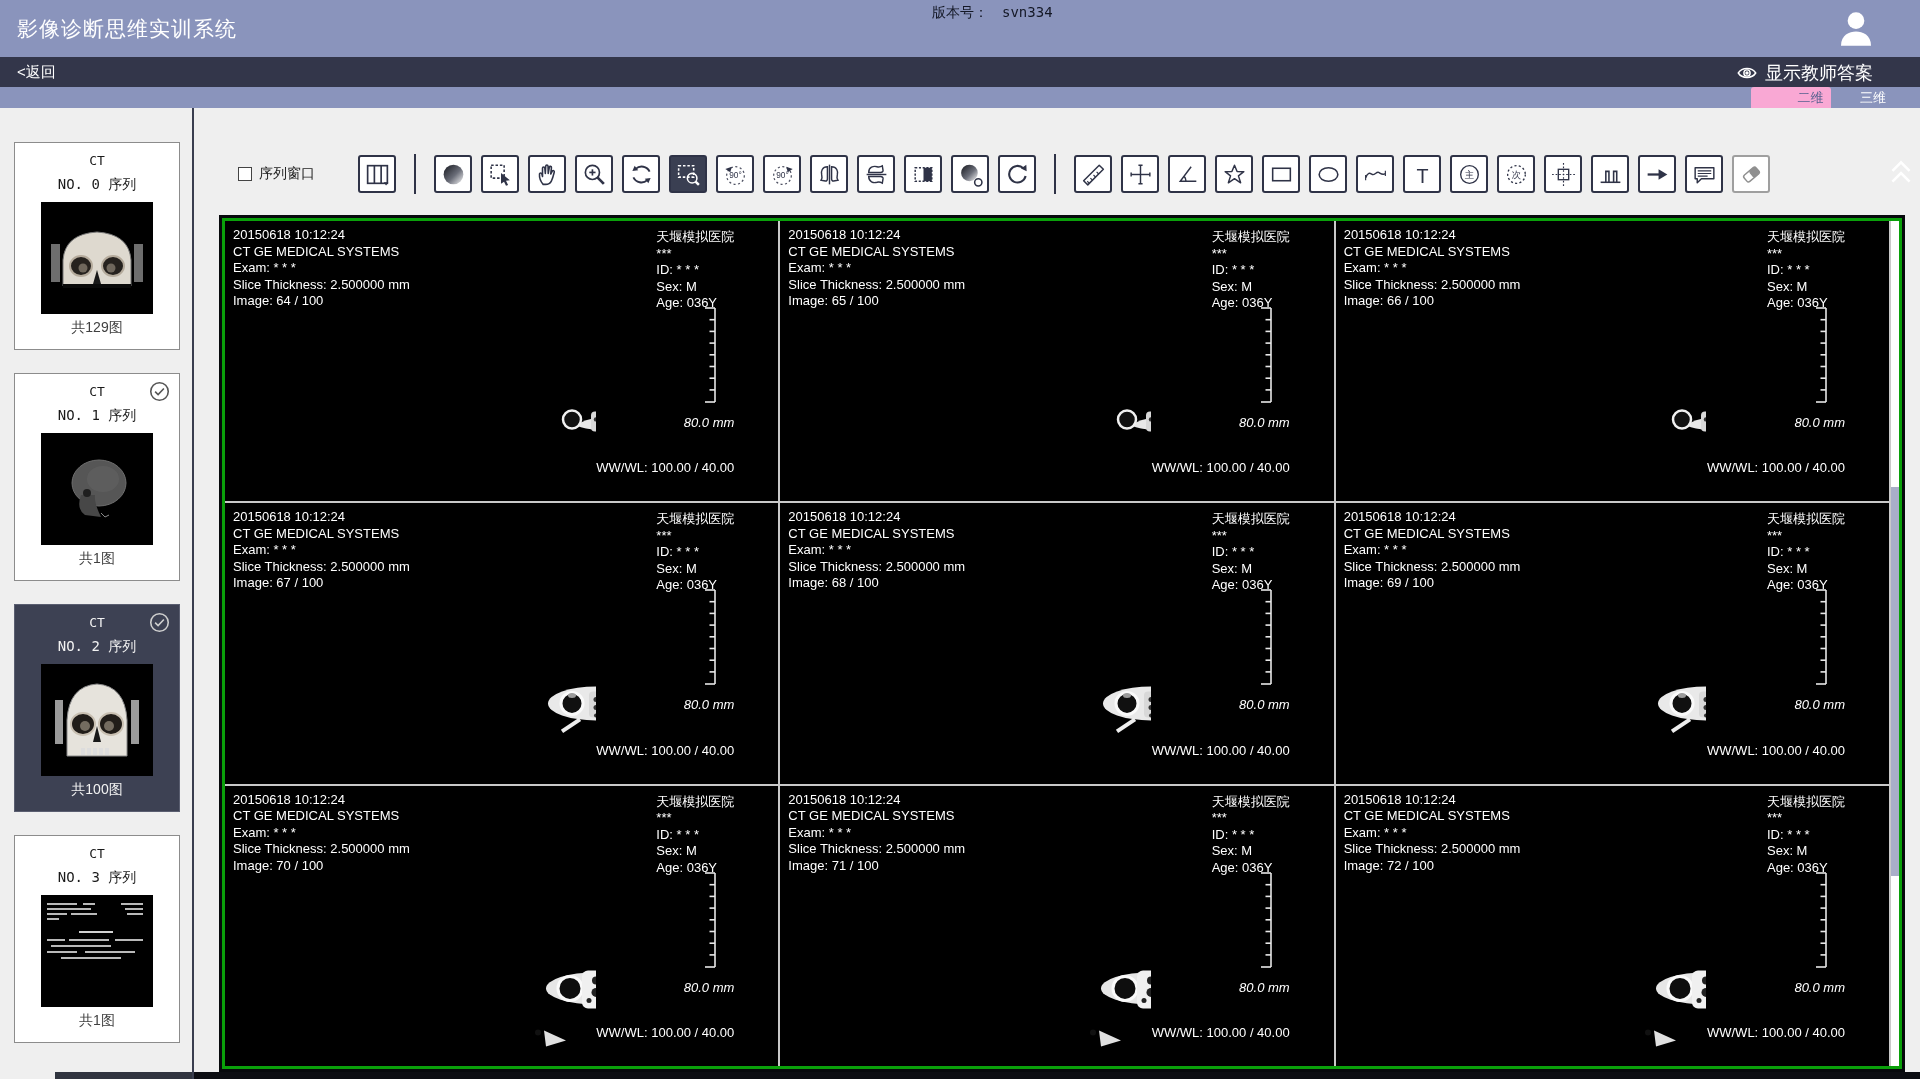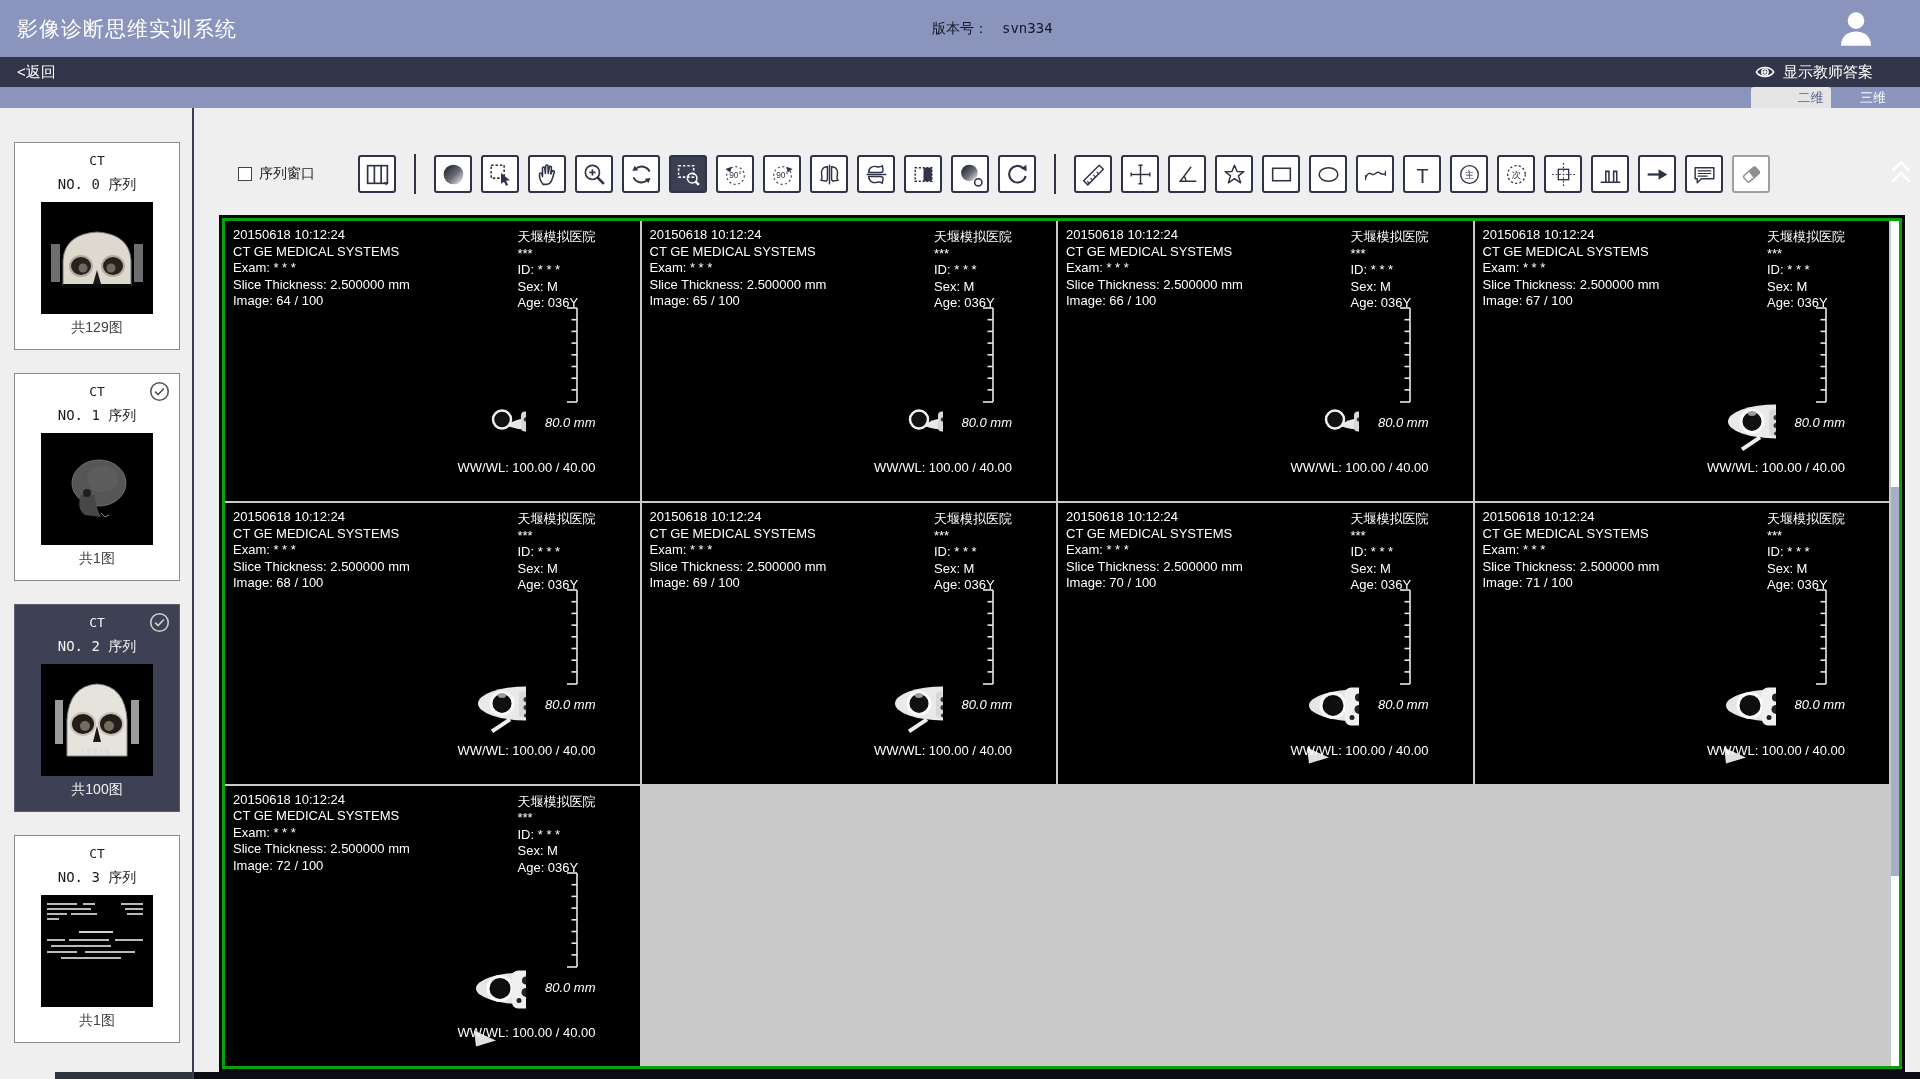--- a/index.html
+++ b/index.html
@@ -2,32 +2,32 @@
 <html lang="zh"><head>
 <meta charset="utf-8">
 <style>
   * { margin:0; padding:0; box-sizing:border-box; }
   html,body { width:1920px; height:1079px; overflow:hidden; }
   body { font-family:"Liberation Sans","DejaVu Sans",sans-serif; background:#efefef; position:relative; }
 
   
   .hdr { position:absolute; left:0; top:0; width:100%; height:57px; background:#8a94bc; z-index:5; }
   .hdr-title { position:absolute; left:17px; top:15px; color:#fff; font-size:21px; letter-spacing:1px; }
-  .hdr-version { position:absolute; left:932px; top:20px; color:#141826; font-size:14px; }
+  .hdr-version { position:absolute; left:932px; top:4px; color:#141826; font-size:14px; }
   .hdr-version b { font-weight:normal; margin-left:14px; font-family:"DejaVu Sans Mono",monospace; }
   .avatar { position:absolute; right:44px; top:9px; width:40px; height:40px; cursor:pointer; }
 
   .subbar { position:absolute; left:0; top:57px; width:100%; height:30px; background:#33364a; z-index:5; }
   .back-link { position:absolute; left:17px; top:6px; color:#fff; font-size:15px; cursor:pointer; }
-  .show-answer { position:absolute; right:47px; top:4px; color:#fff; font-size:15px; display:flex; align-items:center; gap:7px; cursor:pointer; }
+  .show-answer { position:absolute; right:47px; top:4px; color:#fff; font-size:18px; display:flex; align-items:center; gap:7px; cursor:pointer; }
   .show-answer svg { width:22px; height:22px; }
 
   .tabstrip { position:absolute; left:0; top:87px; width:100%; height:21px; background:#8a94bc; z-index:5; }
   .tab { position:absolute; top:0; height:21px; width:80px; text-align:center; font-size:13px; line-height:21px; color:#fff; cursor:pointer; }
-  .tab.active { background:#e5e5e5; color:#56618f; border-radius:3px 3px 0 0;padding-left:39px; }
+  .tab.active { background:#f9a8d4; color:#56618f; border-radius:3px 3px 0 0;padding-left:39px; }
   .tab-2d { right:89px; }
   .tab-3d { right:7px; }
 
   
   .sidebar { position:absolute; left:0; top:108px; width:192px; bottom:0; background:#efefef; overflow:hidden; padding-top:34px; }
   .side-divider { position:absolute; left:192px; top:108px; width:2px; bottom:0; background:#3a3e4f; z-index:4; }
   .series-card { position:relative; width:166px; margin:0 0 23px 14px; background:#fff; border:1px solid #8c8c8c; text-align:center; padding:10px 0 12px; cursor:pointer; }
   .series-card .modality { font-family:"DejaVu Sans Mono",monospace; font-size:13px; color:#1a1a1a; }
   .series-card .sname { font-family:"DejaVu Sans Mono",monospace; font-size:14px; color:#1a1a1a; margin-top:8px; }
   .series-card .thumb { display:block; width:112px; height:112px; margin:8px auto 5px; background:#000; }
@@ -48,21 +48,21 @@
   .tbtn svg { width:27px; height:27px; display:block; }
   .tbtn.active { background:#3a3f52; color:#fff; border-color:#2f3347; }
   .tbtn.disabled { color:#8f8f8f; border-color:#9f9f9f; }
   .tsep { width:2px; height:40px; background:#2f3347; margin:0 9px; flex:0 0 auto; }
   .collapse-btn { position:absolute; right:6px; top:158px; width:26px; height:30px; color:#fff; cursor:pointer; }
   svg text { font-family:"Liberation Sans",sans-serif; }
 
   
   .grid-frame { position:absolute; left:222px; top:218px; width:1680px; height:851px; background:#000;
                 border:3px solid #0aa00a; outline:3px solid #07090c; display:flex; }
-  .cells { flex:1; display:grid; grid-template-columns:repeat(4,1fr); grid-template-rows:repeat(3,1fr); gap:2px; background:#c9c9c9; }
+  .cells { flex:1; display:grid; grid-template-columns:repeat(3,1fr); grid-template-rows:repeat(3,1fr); gap:2px; background:#c9c9c9; }
   .cell { position:relative; background:#000; overflow:hidden; cursor:crosshair; }
   .ct { position:absolute; left:50%; top:50%; width:200px; height:240px; transform:translate(-53%,-49%); }
   .ovl { position:absolute; color:#fff; font-size:13px; line-height:16.5px; z-index:2; }
   .ovl-left { left:8px; top:6px; }
   .ovl-right { right:44px; top:8px; }
   .scale-zone { position:absolute; right:44px; top:86px; display:flex; flex-direction:column; align-items:flex-end; z-index:2;margin-left:36px; }
   .ruler { width:16px; height:96px; margin-right:16px; }
   .scale-label { color:#fff; font-size:13px; font-style:italic; margin-top:12px; }
   .wwwl { position:absolute; right:44px; bottom:26px; color:#fff; font-size:13px; z-index:2; }
   .vscroll { width:10px; background:#fff; border-left:2px solid #c9c9c9; position:relative; cursor:pointer; }

